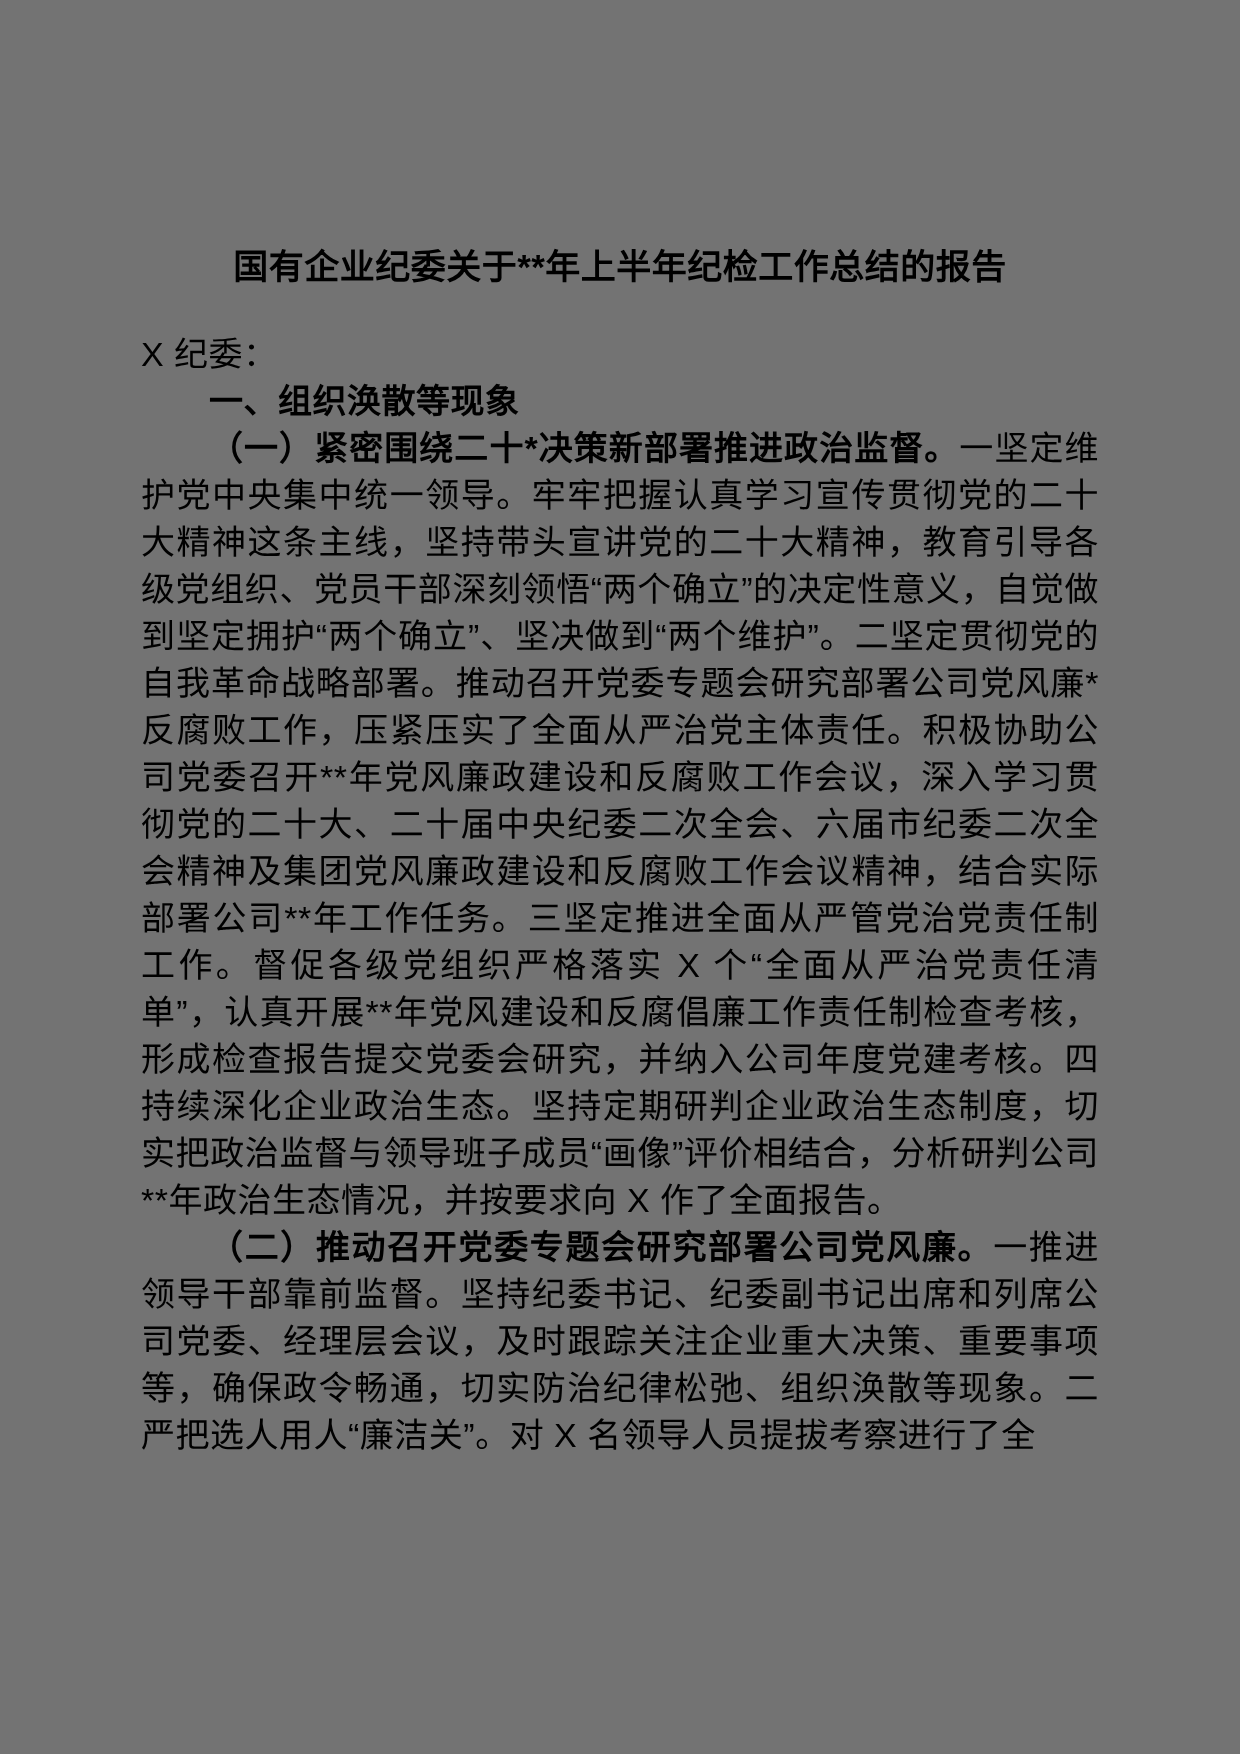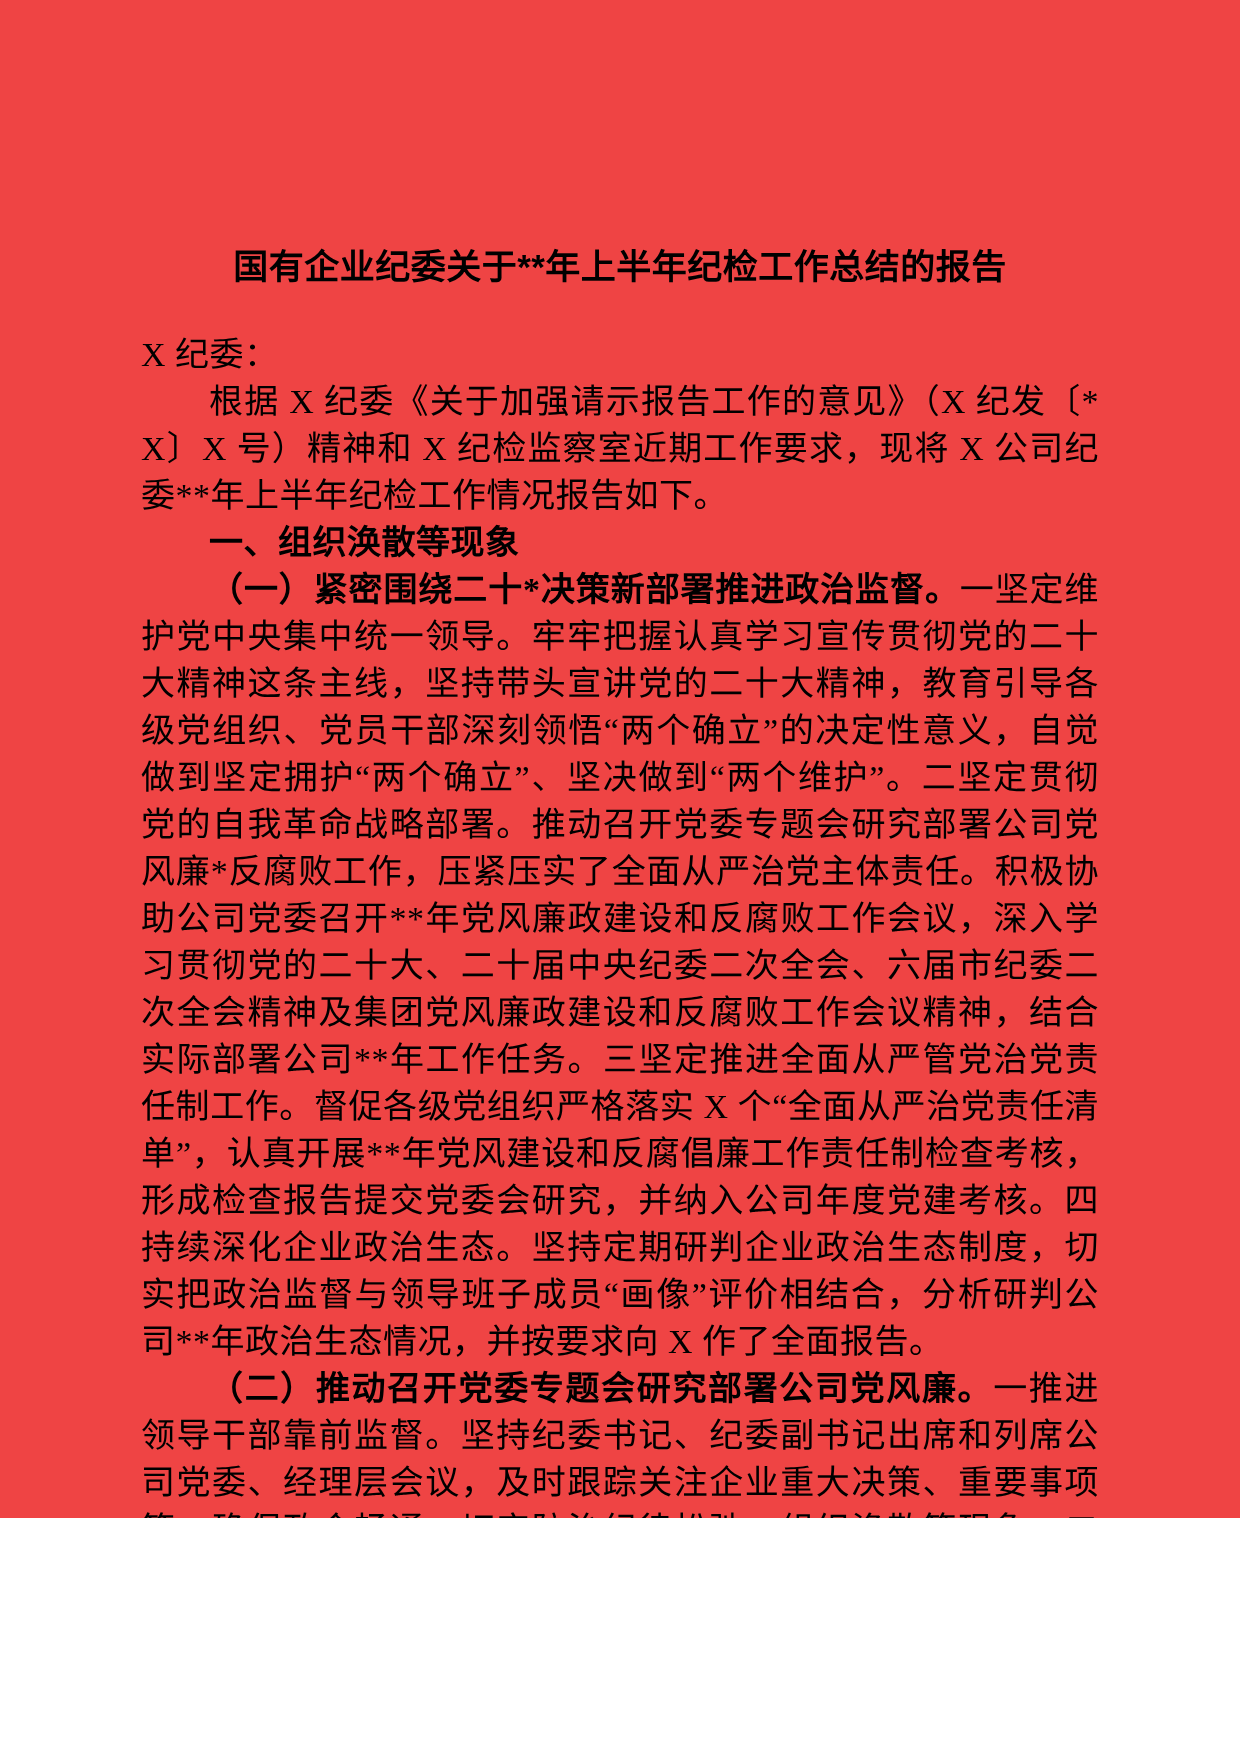--- a/index.html
+++ b/index.html
@@ -3,23 +3,23 @@
 <meta charset="utf-8">
 <style>
   html, body {
     margin: 0;
     padding: 0;
     background: #ffffff;
   }
   .page {
     position: relative;
     width: 1240px;
-    height: 1518px;
+    height: 1754px;
     margin: 0 auto;
-    background: #ef4444;
+    background: #737373;
     color: #000000;
     font-family: "Liberation Sans", sans-serif;
     overflow: hidden;
   }
   .content {
     position: absolute;
     left: 141px;
     top: 0;
     width: 958px;
   }
@@ -35,21 +35,20 @@
   }
   .doc-body {
     margin-top: 42px;
     font-size: 34px;
     line-height: 47px;
     text-align: justify;
     text-justify: inter-character;
     letter-spacing: 0.5px;
     word-break: break-all;
     color: #000000;
-    font-family: Liberation Serif, serif;
   }
   .doc-body p {
     margin: 0;
     padding: 0;
   }
   .doc-body p.indent {
     text-indent: 2em;
   }
   .doc-body p.heading {
     font-weight: 700;
@@ -64,21 +63,20 @@
 
 <div class="page">
   <div class="content">
 
     <h1 class="doc-title">国有企业纪委关于**年上半年纪检工作总结的报告</h1>
 
     <div class="doc-body">
 
       <p class="salutation">X 纪委：</p>
 
-      <p class="indent">根据 X 纪委《关于加强请示报告工作的意见》（X 纪发〔*X〕X 号）精神和 X 纪检监察室近期工作要求，现将 X 公司纪委**年上半年纪检工作情况报告如下。</p>
 
       <p class="indent heading">一、组织涣散等现象</p>
 
       <p class="indent"><strong class="lead">（一）紧密围绕二十*决策新部署推进政治监督。</strong><span>一坚定维护党中央集中统一领导。牢牢把握认真学习宣传贯彻党的二十大精神这条主线，坚持带头宣讲党的二十大精神，教育引导各级党组织、党员干部深刻领悟“两个确立”的决定性意义，自觉做到坚定拥护“两个确立”、坚决做到“两个维护”。二坚定贯彻党的自我革命战略部署。推动召开党委专题会研究部署公司党风廉*反腐败工作，压紧压实了全面从严治党主体责任。积极协助公司党委召开**年党风廉政建设和反腐败工作会议，深入学习贯彻党的二十大、二十届中央纪委二次全会、六届市纪委二次全会精神及集团党风廉政建设和反腐败工作会议精神，结合实际部署公司**年工作任务。三坚定推进全面从严管党治党责任制工作。督促各级党组织严格落实 X 个“全面从严治党责任清单”，认真开展**年党风建设和反腐倡廉工作责任制检查考核，形成检查报告提交党委会研究，并纳入公司年度党建考核。四持续深化企业政治生态。坚持定期研判企业政治生态制度，切实把政治监督与领导班子成员“画像”评价相结合，分析研判公司**年政治生态情况，并按要求向 X 作了全面报告。</span></p>
 
       <p class="indent"><strong class="lead">（二）推动召开党委专题会研究部署公司党风廉。</strong><span>一推进领导干部靠前监督。坚持纪委书记、纪委副书记出席和列席公司党委、经理层会议，及时跟踪关注企业重大决策、重要事项等，确保政令畅通，切实防治纪律松弛、组织涣散等现象。二严把选人用人“廉洁关”。对 X 名领导人员提拔考察进行了全</span></p>
 
     </div>
   </div>
 </div>

